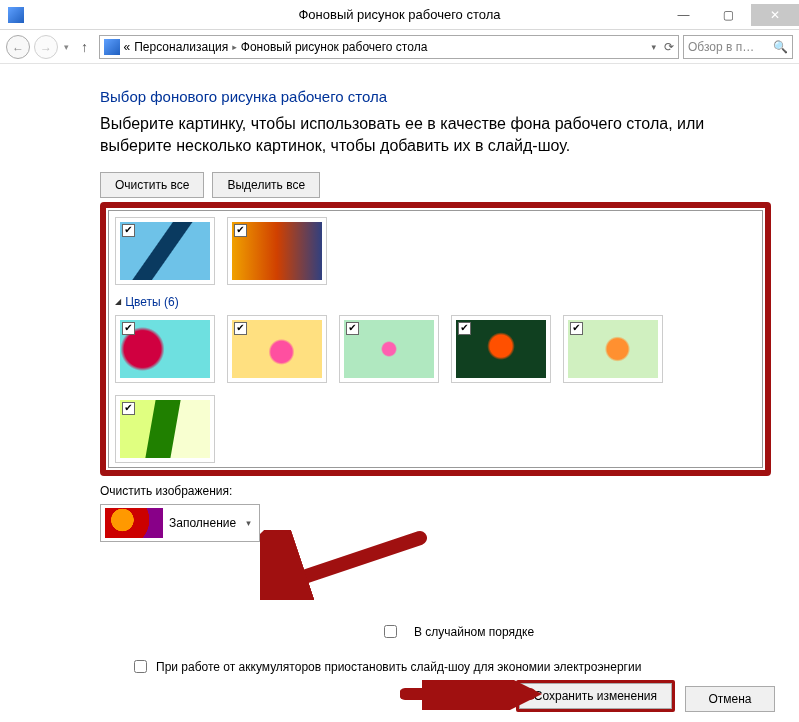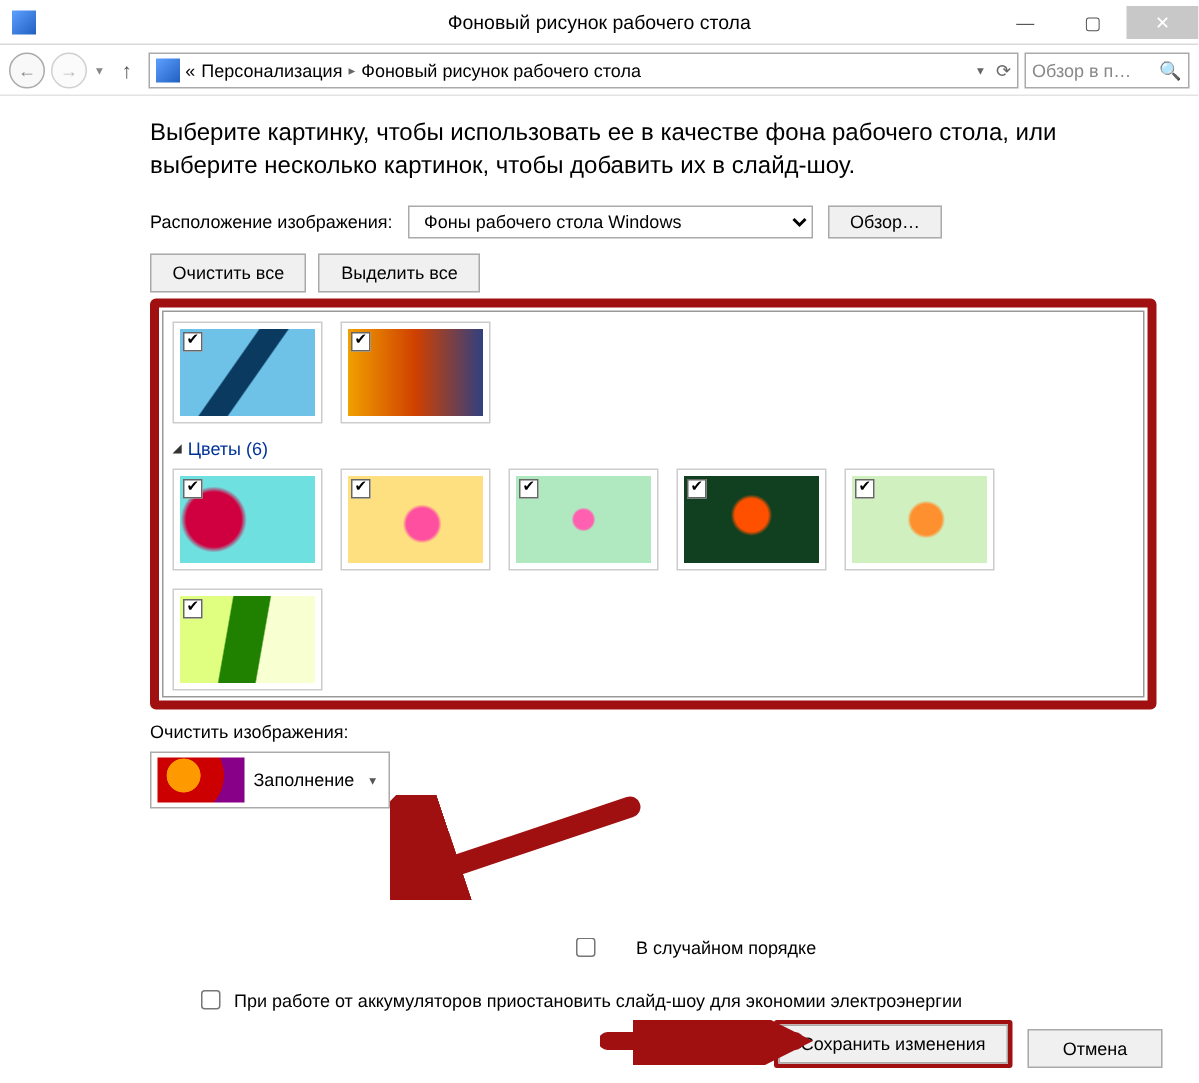--- a/index.html
+++ b/index.html
@@ -186,21 +186,21 @@
   .arrow svg { display:block;}
   
   .bg1{ background: linear-gradient(125deg,#6ec2e8 0 40%,#0a3a60 41% 55%,#6ec2e8 56% 100%);}
   .bg2{ background: linear-gradient(90deg,#f0a000,#d04000,#304080);}
   .bgf1{ background: radial-gradient(circle at 25% 50%,#d00040 0 25%,#6ee0e0 30% 100%);}
   .bgf2{ background: radial-gradient(circle at 55% 55%,#ff4fa0 0 18%,#ffe080 22% 100%);}
   .bgf3{ background: radial-gradient(circle at 50% 50%,#ff60b0 0 12%,#b0e8c0 15% 100%);}
   .bgf4{ background: radial-gradient(circle at 50% 45%,#ff5000 0 20%,#104020 25% 100%);}
   .bgf5{ background: radial-gradient(circle at 55% 50%,#ff9030 0 18%,#d0f0c0 22% 100%);}
   .bgf6{ background: linear-gradient(100deg,#e0ff80 0 35%,#208000 36% 60%,#f8ffd0 61% 100%);}
-  .random-row { position:absolute; left:380px; top:622px; display:flex; align-items:center; gap:24px;}
+  .random-row { position:absolute; left:380px; top:622px; display:flex; align-items:center; gap:14px;}
   .battery-row { position:absolute; left:130px; top:657px; display:flex; align-items:center; gap:6px; font-size:12px;}
 </style>
 </head>
 <body>
 
 <div class="titlebar">
   <div class="icon-app"></div>
   <div class="title">Фоновый рисунок рабочего стола</div>
   <div class="winbtns">
     <div class="winbtn">—</div>
@@ -225,29 +225,23 @@
       <span>⟳</span>
     </div>
   </div>
   <div class="searchbox">
     <span style="flex:1; overflow:hidden; white-space:nowrap">Обзор в п…</span>
     <span class="mag">🔍</span>
   </div>
 </div>
 
 <div class="content">
+  <h1 class="heading">Выбор фонового рисунка рабочего стола</h1>
   <div class="sub">Выберите картинку, чтобы использовать ее в качестве фона рабочего стола, или выберите несколько картинок, чтобы добавить их в слайд-шоу.</div>
 
-  <div class="row">
-    <span class="label">Расположение изображения:</span>
-    <select class="win">
-      <option>Фоны рабочего стола Windows</option>
-    </select>
-    <button class="win">Обзор…</button>
-  </div>
 
   <div class="sel-row">
     <button class="win">Очистить все</button>
     <button class="win">Выделить все</button>
   </div>
 
   <div class="gallery-wrap">
     <div class="gallery">
       <div class="thumbrow" id="row-top">
           <div class="thumb">

